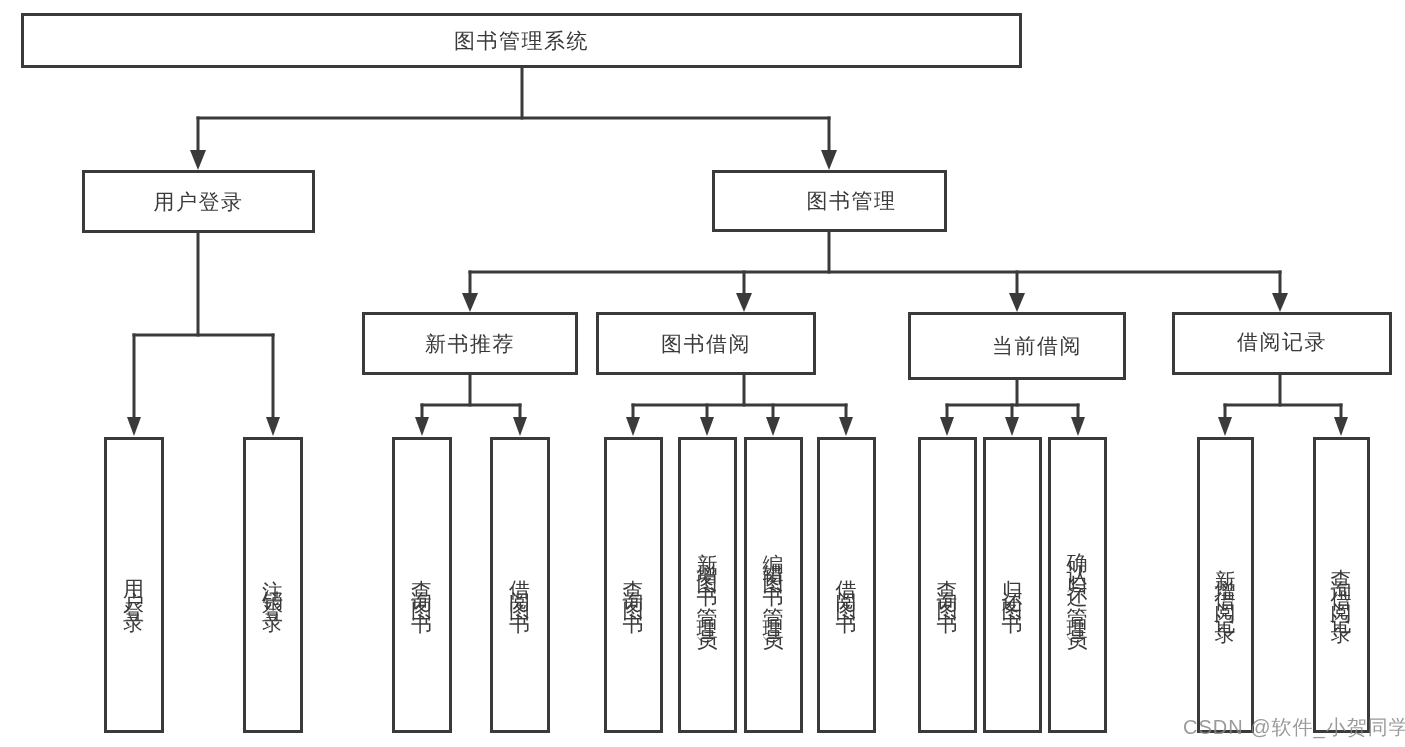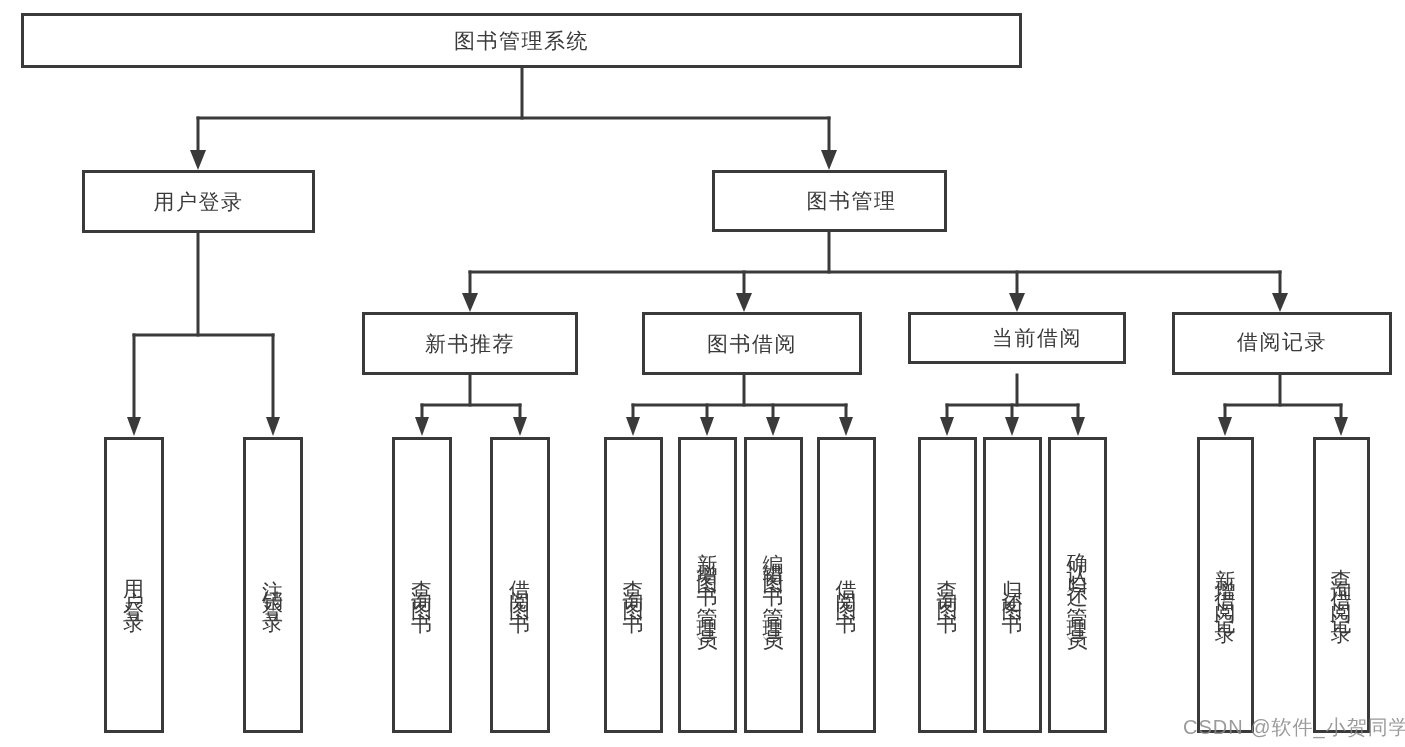--- a/index.html
+++ b/index.html
@@ -115,22 +115,22 @@
     <line x1="1341" y1="405" x2="1341" y2="419"></line>
     <polygon points="1334,417 1348,417 1341,436"></polygon>
   </svg>
 
   <div class="node" style="left:21px; top:13px; width:1001px; height:55px;">图书管理系统</div>
 
   <div class="node" style="left:82px; top:170px; width:233px; height:63px;">用户登录</div>
   <div class="node" style="left:712px; top:170px; width:235px; height:62px;padding-left:44px;">图书管理</div>
 
   <div class="node" style="left:362px; top:312px; width:216px; height:63px;">新书推荐</div>
-  <div class="node" style="left:642px; top:312px; width:220px; height:63px;">图书借阅</div>
-  <div class="node" style="left:908px; top:312px; width:218px; height:52px;padding-left:40px;">当前借阅</div>
+  <div class="node" style="left:596px; top:312px; width:220px; height:63px;">图书借阅</div>
+  <div class="node" style="left:908px; top:312px; width:218px; height:68px;padding-left:40px;">当前借阅</div>
   <div class="node" style="left:1172px; top:312px; width:220px; height:63px;font-family:Liberation Mono, monospace;">借阅记录</div>
 
   <div class="node vert" style="left:104px; top:437px; width:60px; height:296px;">用户登录</div>
   <div class="node vert" style="left:243px; top:437px; width:60px; height:296px;">注销登录</div>
 
   <div class="node vert" style="left:392px; top:437px; width:60px; height:296px;">查询图书</div>
   <div class="node vert" style="left:490px; top:437px; width:60px; height:296px;">借阅图书</div>
 
   <div class="node vert" style="left:604px; top:437px; width:59px; height:296px;">查询图书</div>
   <div class="node vert" style="left:678px; top:437px; width:59px; height:296px;">新增图书（管理员）</div>

